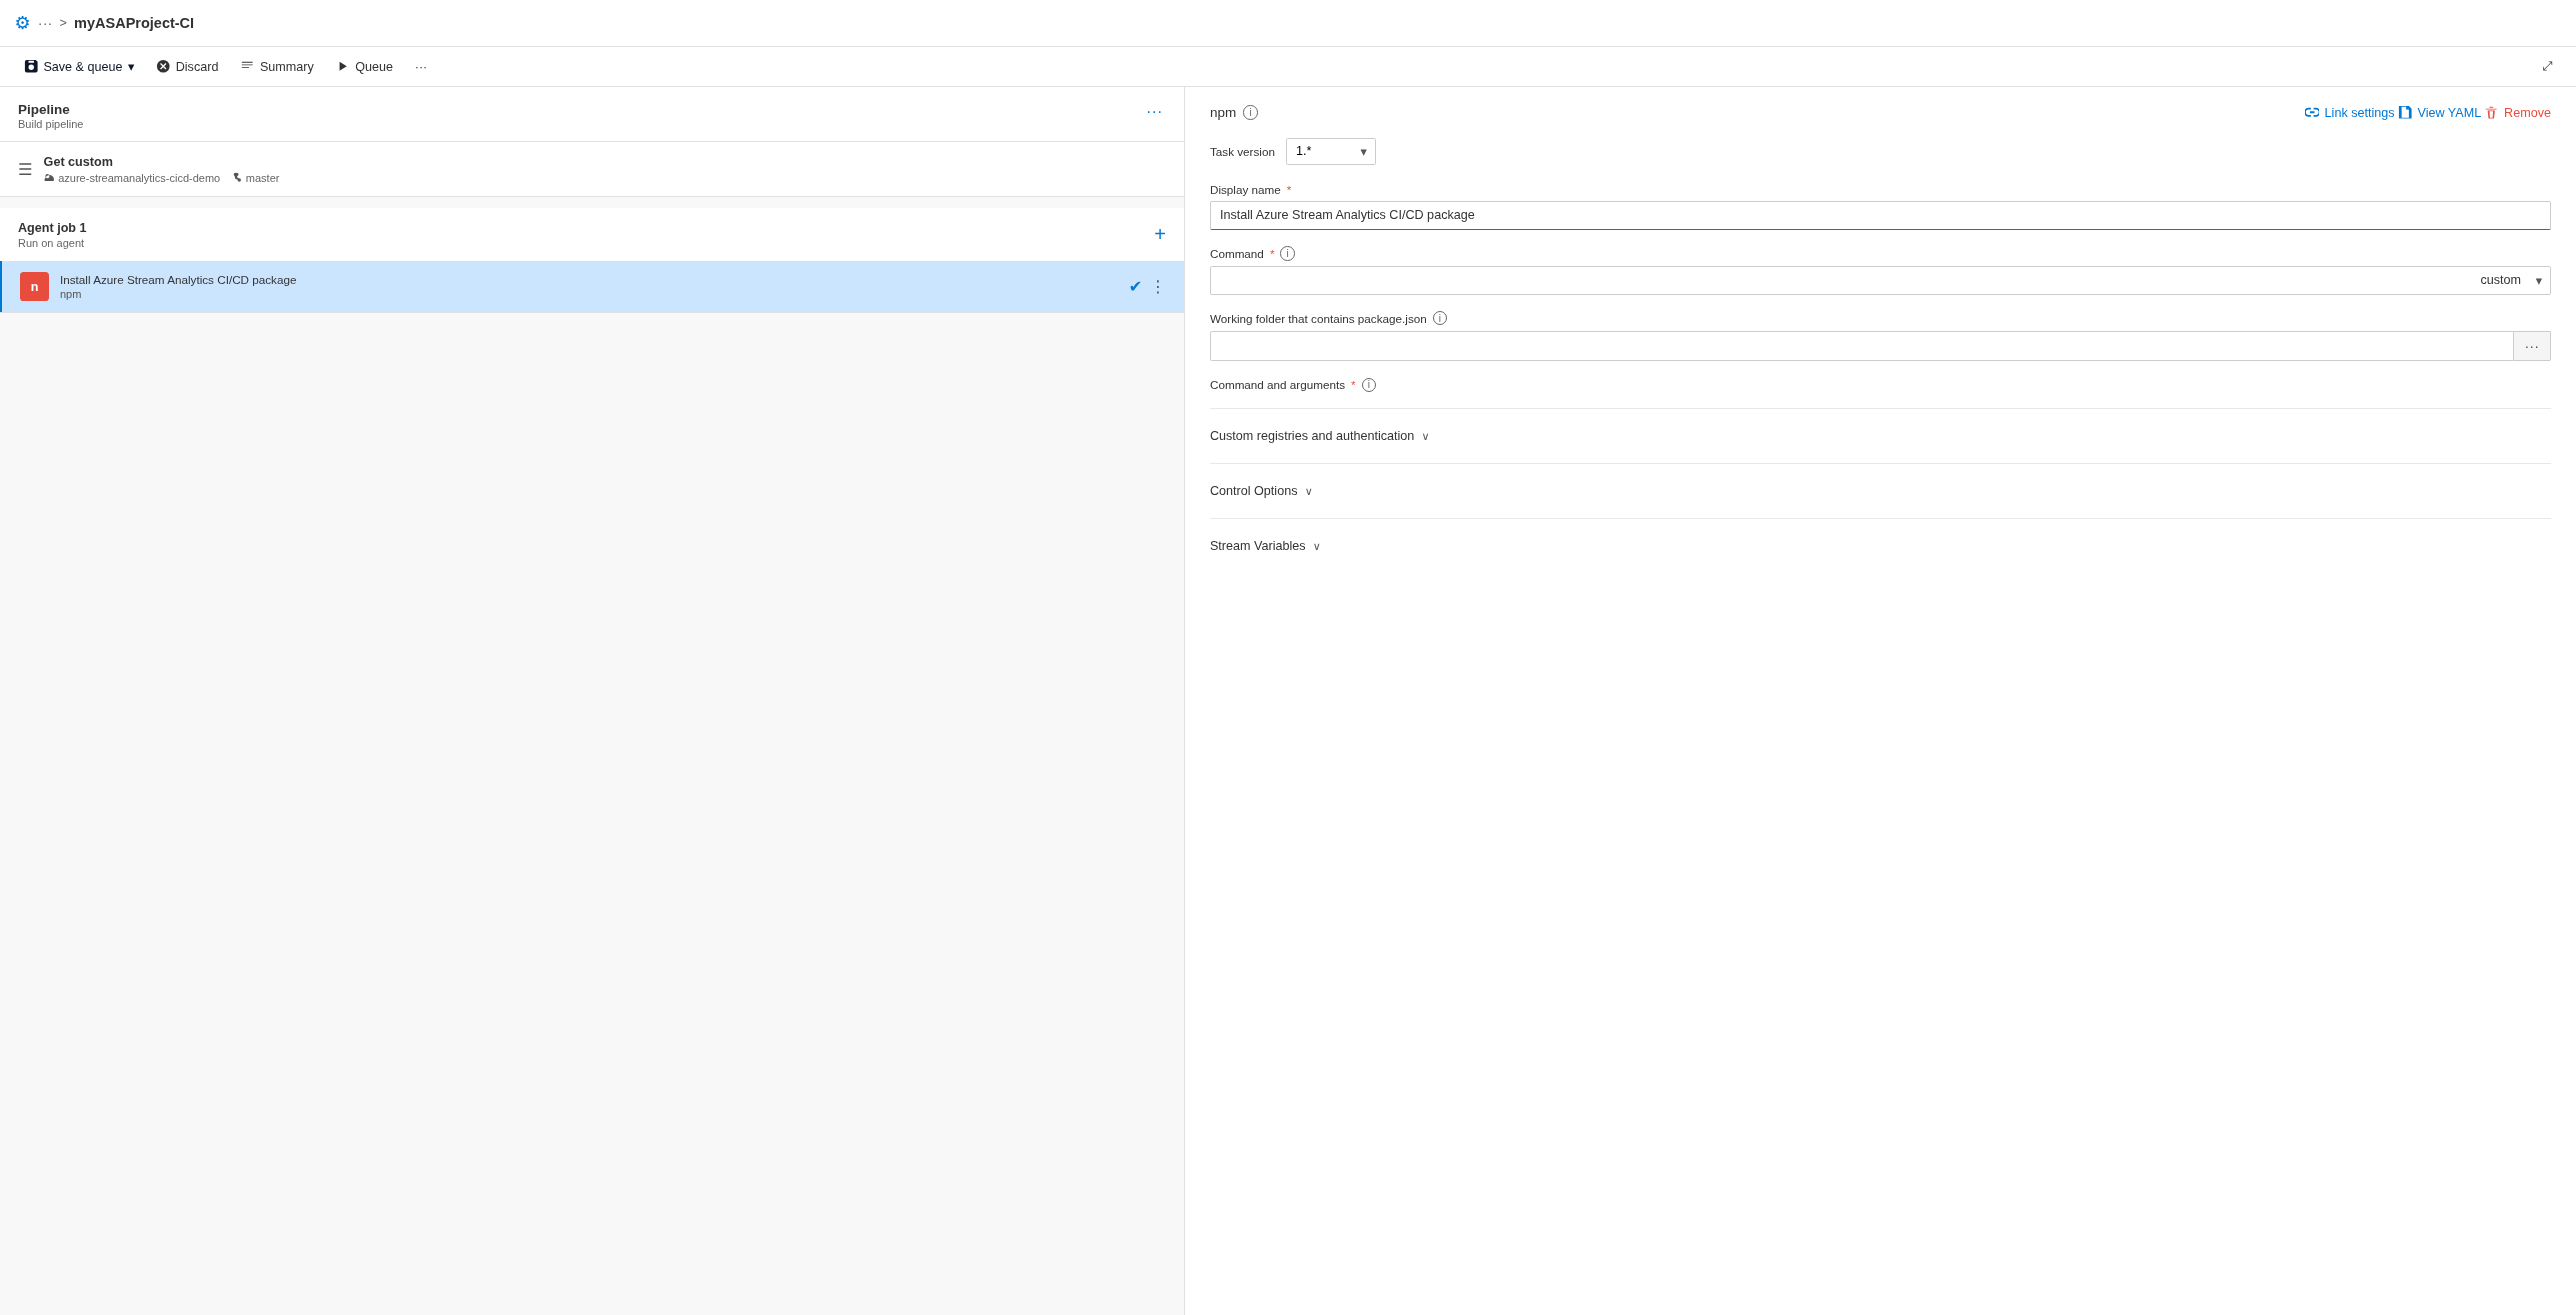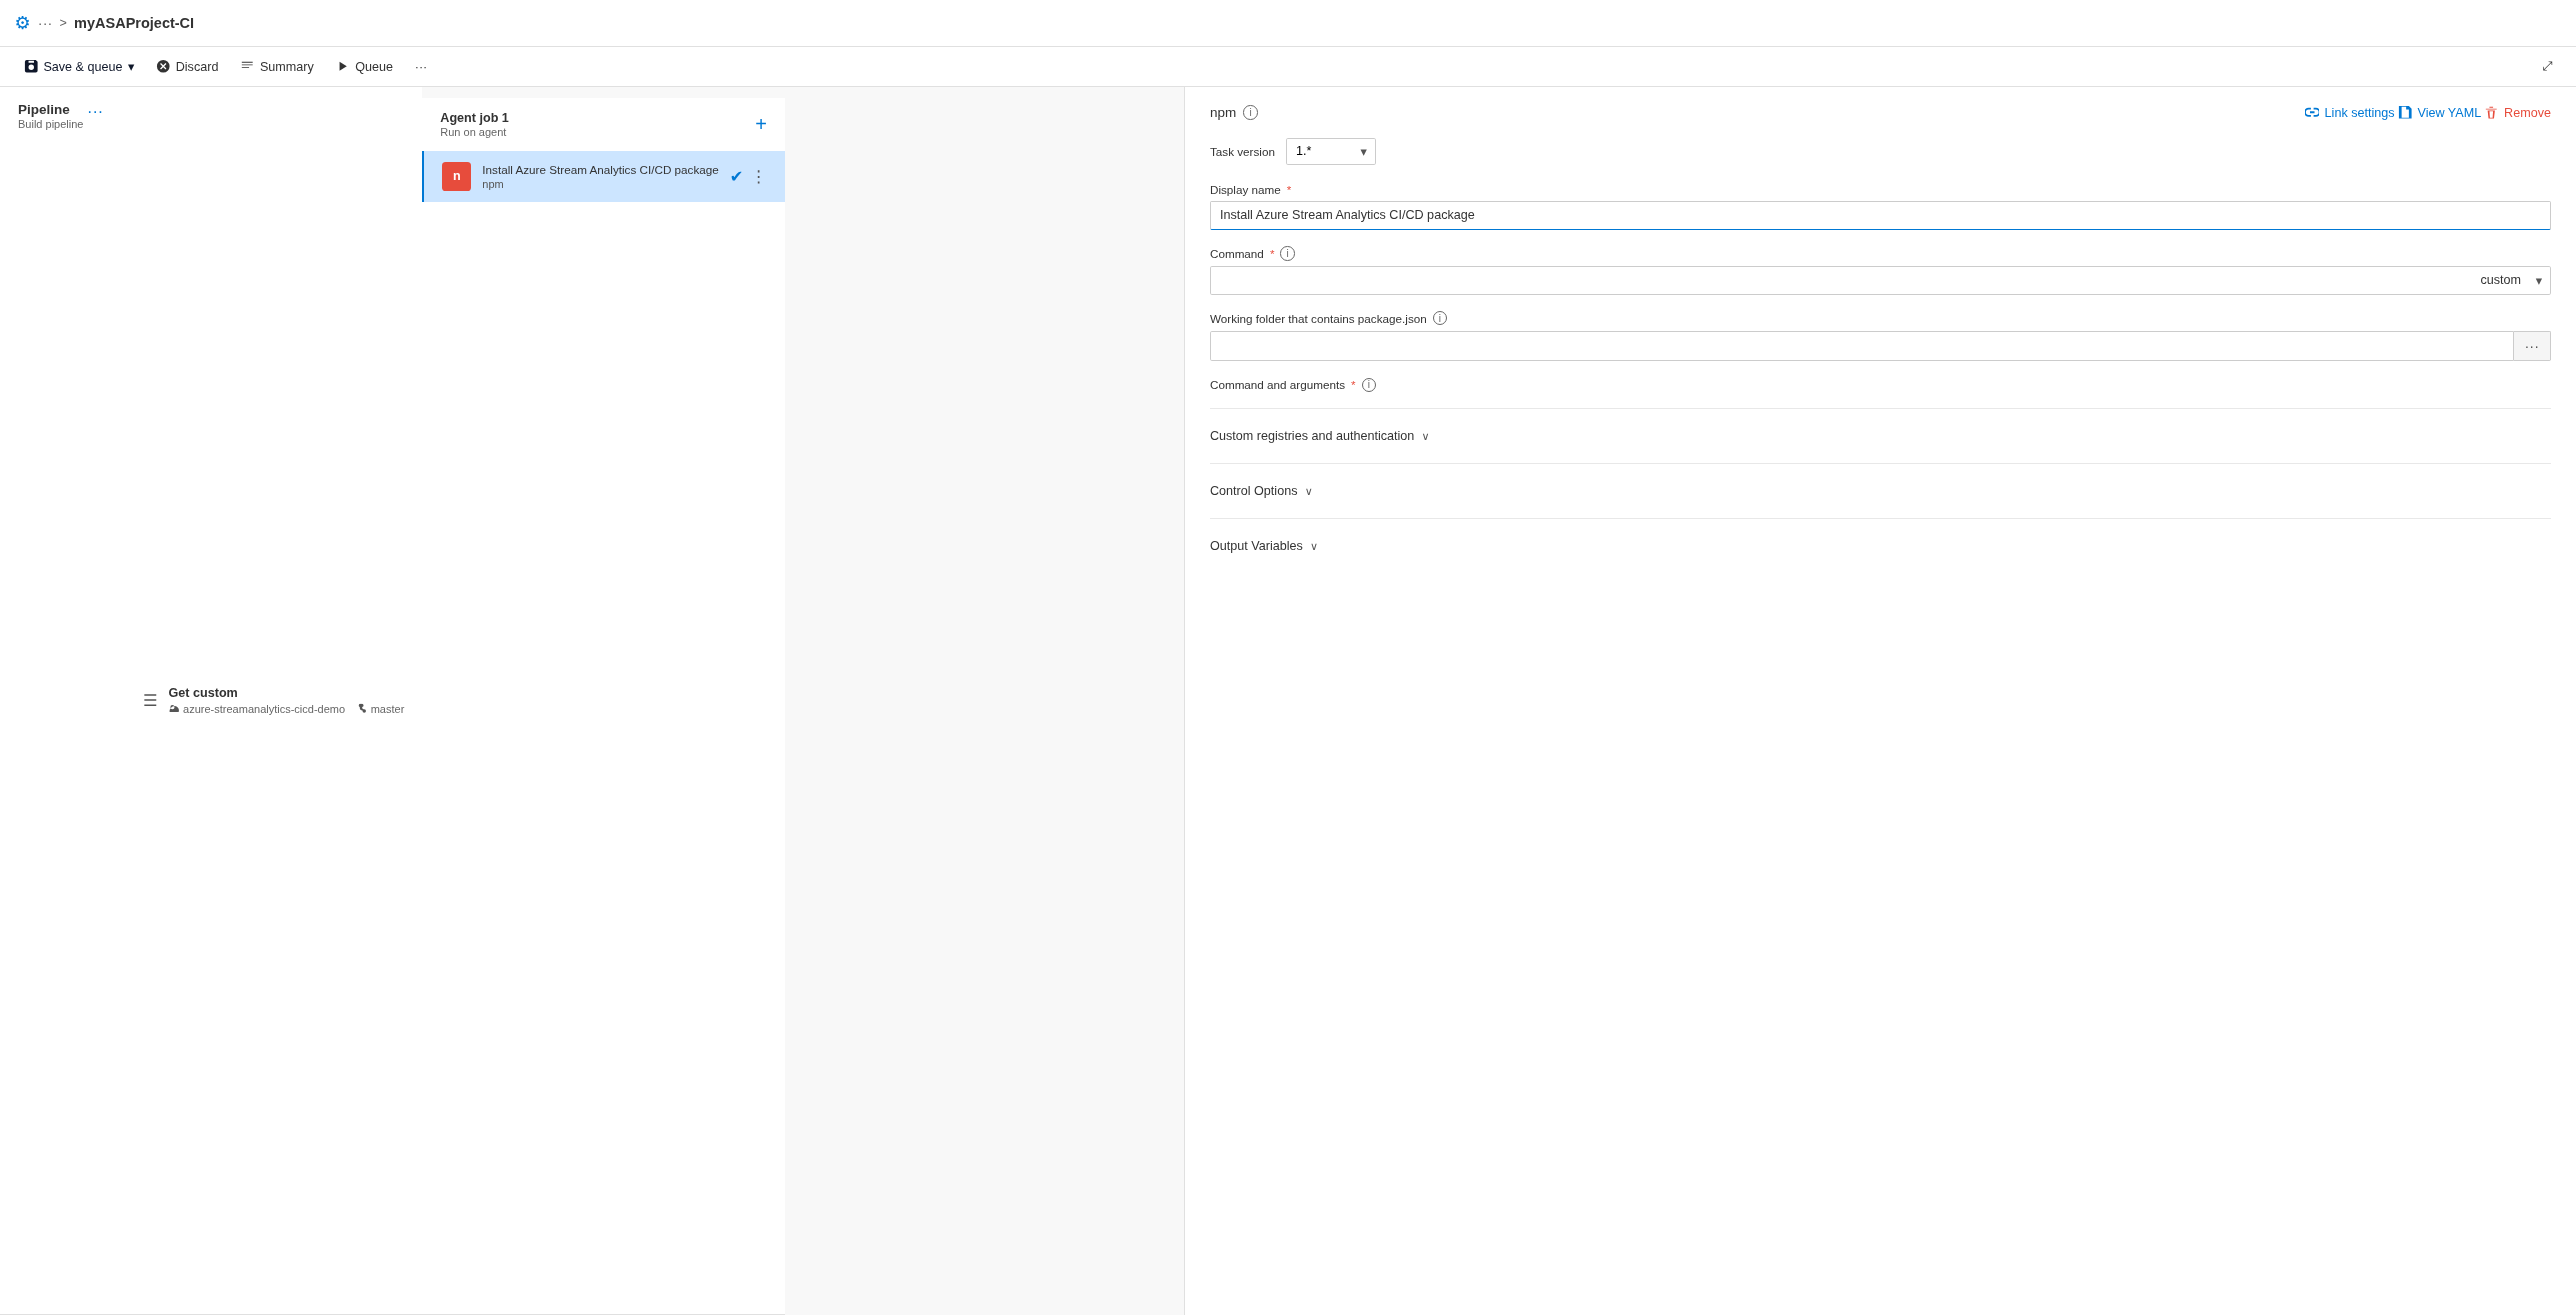--- a/index.html
+++ b/index.html
@@ -31,21 +31,21 @@
     .toolbar-btn svg { width: 14.5px; height: 14.5px; }
     .toolbar-expand { margin-left: auto; }
 
     
     .main-layout {
       display: flex; height: calc(100vh - 87px);
     }
 
     
     .left-panel {
-      width: 46%; border-right: 0.9px solid #e0e0e0; display: flex; background: #f8f8f8;
+      width: 46%; border-right: 0.9px solid #e0e0e0; display: flex; flex-direction: column; background: #f8f8f8;
     }
 
     .pipeline-header {
       display: flex; align-items: flex-start; justify-content: space-between;
       padding: 14.5px 18px 11px; background: #fff; border-bottom: 0.9px solid #e0e0e0;
     }
     .pipeline-title { font-size: 13.5px; font-weight: 600; }
     .pipeline-subtitle { font-size: 11px; color: #666; margin-top: 1.8px; }
     .dots-btn { background: none; border: none; cursor: pointer; color: #0078d4; font-size: 16.3px; padding: 0 3.6px; }
 
@@ -351,20 +351,20 @@
 
     <div class="section-expandable">
       <button class="section-toggle">
         <span>Control Options</span>
         <span class="chevron-icon">∨</span>
       </button>
     </div>
 
     <div class="section-expandable">
       <button class="section-toggle">
-        <span>Output Variables</span>
+        <span>Stream Variables</span>
         <span class="chevron-icon">∨</span>
       </button>
     </div>
 
   </div>
 </div>
 
 
 </body></html>

